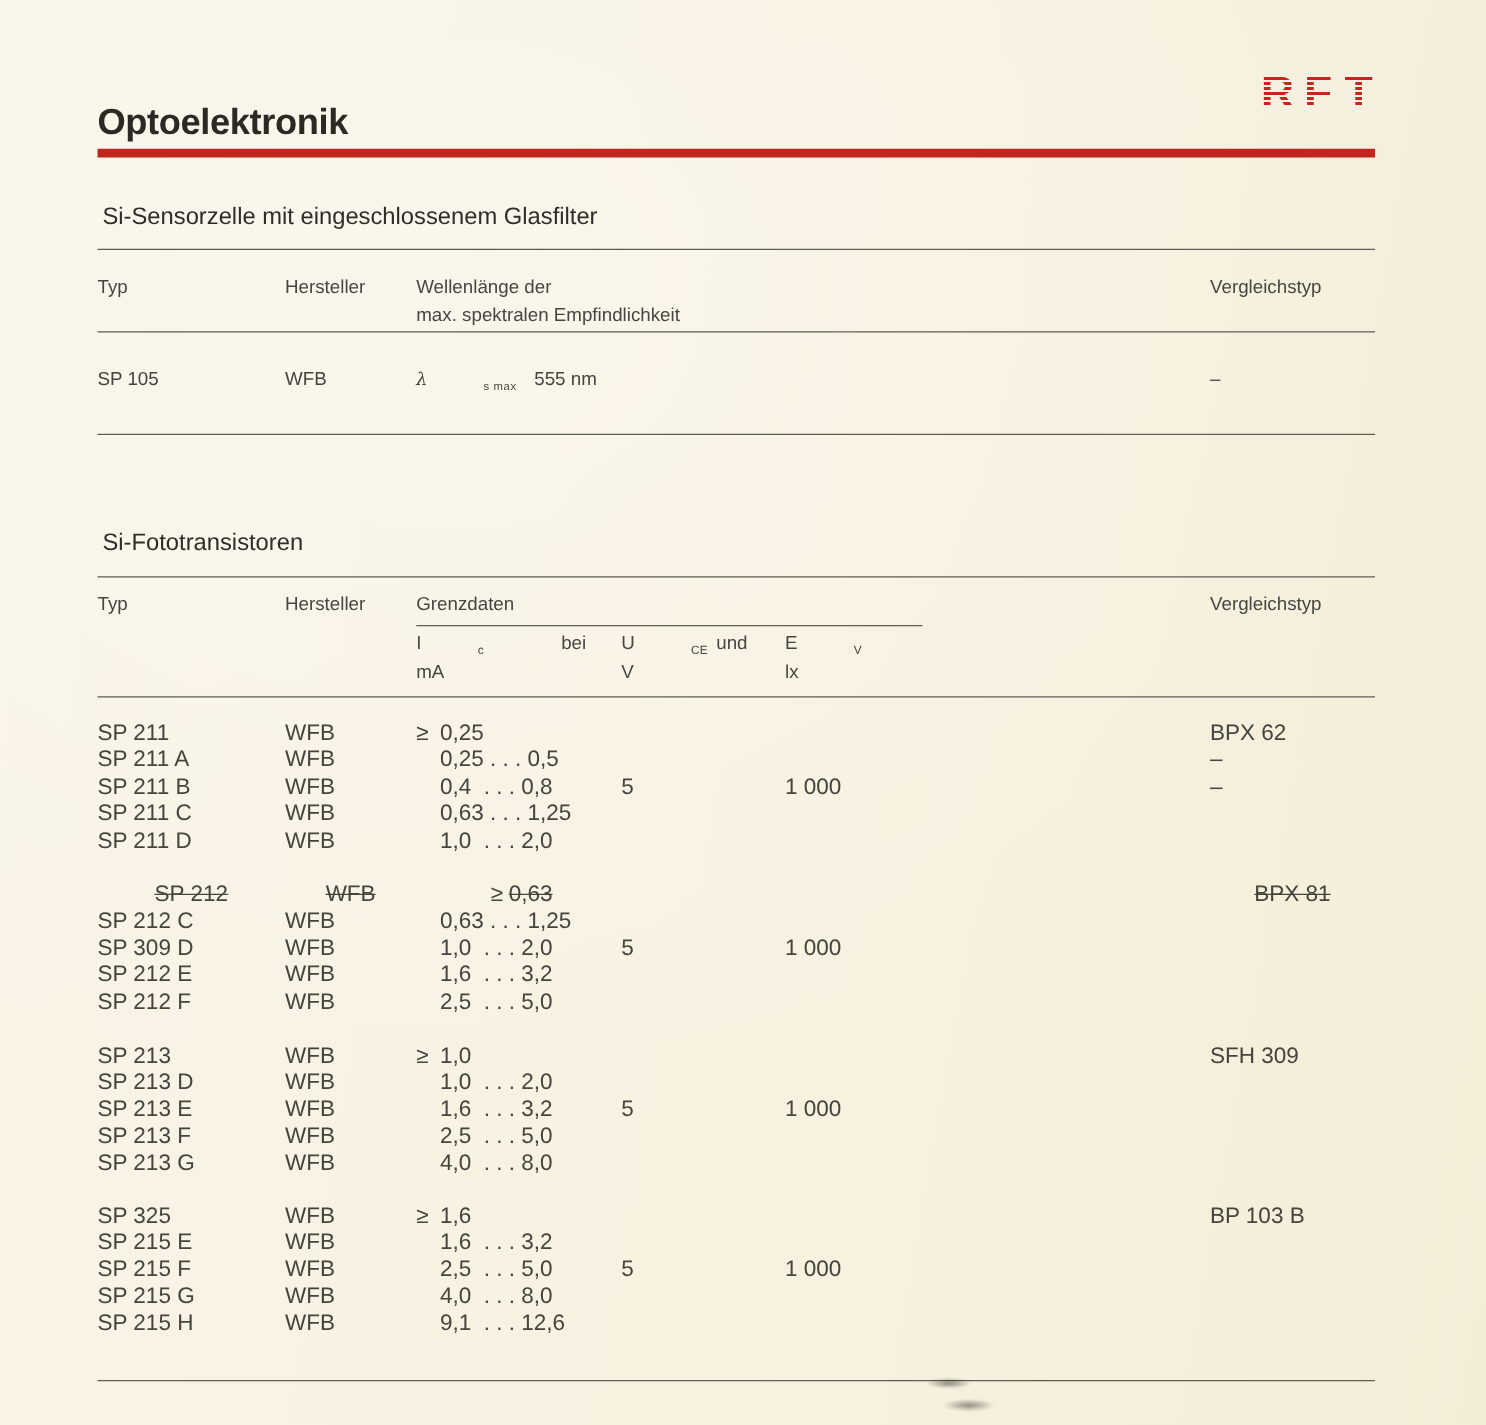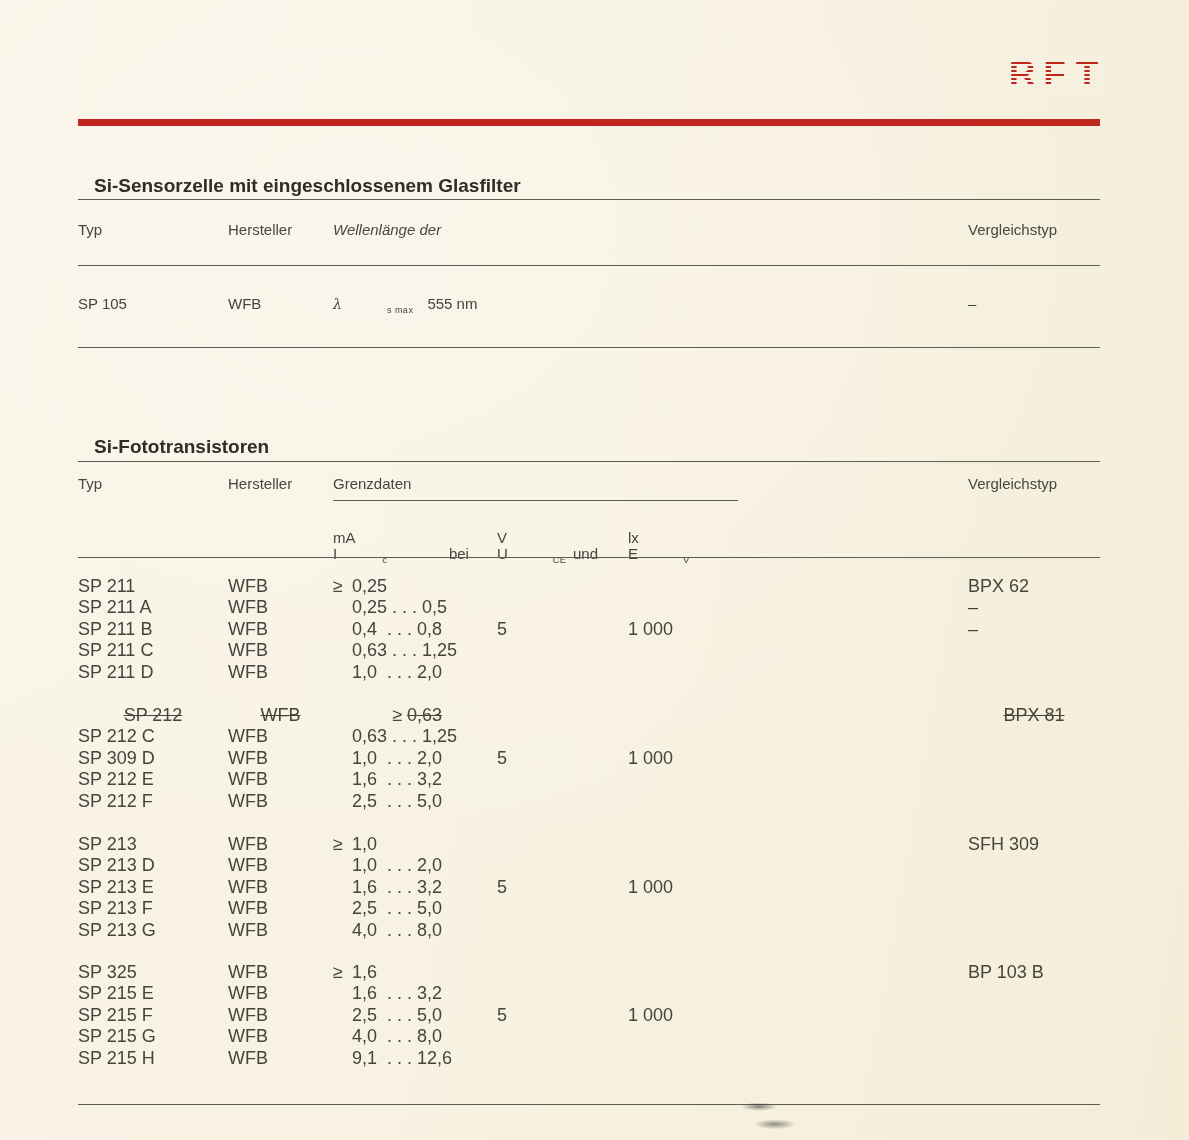--- a/index.html
+++ b/index.html
@@ -13,43 +13,43 @@
     position:absolute;inset:0;
     background:
       radial-gradient(120% 100% at 30% 20%, rgba(255,255,255,0.28), rgba(255,255,255,0) 60%),
       linear-gradient(100deg,#f9f4e7 0%,#f7f1e0 55%,#f3edd8 100%);
   }
   .title{position:absolute;left:78px;top:82px;margin:0;font-size:29px;font-weight:bold;color:#2a2923;letter-spacing:-0.3px;}
   .red-rule{position:absolute;left:78px;top:119px;width:1022px;height:7px;background:#c0261d;}
   .logo{position:absolute;left:1007px;top:55px;width:95px;height:38px;display:flex;justify-content:space-between;align-items:center;}
   .ll{font-size:37px;line-height:38px;font-weight:bold;color:#c3261c;width:30px;text-align:center;transform:scaleY(0.95);}
   .stripes{position:absolute;inset:-1px;background:repeating-linear-gradient(to bottom, rgba(0,0,0,0) 0 2.4px, #f7f1e1 2.4px 4px);}
-  .s-head{position:absolute;left:78px;margin:16px;font-size:19px;font-weight:bold;color:#2e2d27;}
+  .s-head{position:absolute;left:78px;margin:4px;font-size:19px;font-weight:normal;color:#2e2d27;}
   #s1h{top:159px;}
   #s2h{top:420px;}
   .hr{position:absolute;left:78px;width:1022px;height:1px;background:#5e5d55;}
   #hr1{top:199px;}
   #hr2{top:265px;}
   #hr3{top:347px;}
   #hr4{top:461px;}
   #hr5{top:557px;}
   #hr6{top:1104px;}
   .tbl{position:absolute;left:78px;width:1022px;font-size:15px;color:#45443d;}
   .grid1{display:grid;grid-template-columns:150px 105px 635px 132px;}
   .grid2{display:grid;grid-template-columns:150px 105px 164px 76px 55px 110px 230px 132px;}
   #t1h{top:218px;line-height:23px;color:#474640;}
   #t1r{top:295px;line-height:18px;}
-  .blk{display:block;font-style:italic;}
+  .blk{display:block;}
   .lam{font-family:"DejaVu Serif",serif;font-style:italic;font-size:14px;}
   sub{font-size:9.5px;padding-left:45px;}
   .lamsub{font-size:9px;letter-spacing:0.5px;}
   .lamval{margin-left:14px;}
   #t2h1{top:476px;line-height:16px;align-items:start;color:#474640;}
   .gd{grid-column:3/7;border-bottom:1px solid #5e5d55;padding-bottom:8px;}
-  #t2s1{top:507px;line-height:16px;color:#474640;margin-top:39px;}
+  #t2s1{top:507px;line-height:16px;color:#474640;}
   #t2s2{top:530px;line-height:16px;color:#474640;}
   .bei{margin-left:62px;}
   .cc1{grid-column:1}.cc2{grid-column:2}.cc3{grid-column:3}.cc4{grid-column:4}
   .cc5{grid-column:5}.cc6{grid-column:6}.cc8{grid-column:8}
   .tgroup{position:absolute;left:78px;width:1022px;font-size:18px;color:#45443d;}
   #g1{top:576px}#g2{top:705px}#g3{top:834px}#g4{top:962px}
   .t2row{display:grid;grid-template-columns:150px 105px 164px 76px 55px 110px 230px 132px;height:21.4px;line-height:21.4px;}
   .ge{display:inline-block;width:19px;}
   .icv{white-space:pre;}
   .strike > span{text-decoration:line-through;text-decoration-thickness:1px;text-align:center;}
@@ -59,38 +59,40 @@
       radial-gradient(ellipse 26px 6px at 35% 30%, rgba(45,42,38,0.55), rgba(45,42,38,0) 70%),
       radial-gradient(ellipse 30px 7px at 55% 72%, rgba(45,42,38,0.5), rgba(45,42,38,0) 70%);
     filter:blur(0.7px);
   }
 </style>
 </head>
 <body>
 
 <div class="page">
 
+  <h1 class="title">Optoelektronik</h1>
 
   <div class="logo">
     <span class="ll">R</span>
     <span class="ll">F</span>
     <span class="ll">T</span>
     <span class="stripes"></span>
   </div>
 
   <div class="red-rule"></div>
 
   <h2 class="s-head" id="s1h">Si-Sensorzelle mit eingeschlossenem Glasfilter</h2>
   <div class="hr" id="hr1"></div>
 
   <div class="tbl grid1" id="t1h">
     <span>Typ</span>
     <span>Hersteller</span>
     <span>
       <span class="blk">Wellenlänge der</span>
+      <span class="blk">max. spektralen Empfindlichkeit</span>
     </span>
     <span>Vergleichstyp</span>
   </div>
 
   <div class="hr" id="hr2"></div>
 
   <div class="tbl grid1" id="t1r">
     <span>SP 105</span>
     <span>WFB</span>
     <span><span class="lam">λ</span><sub class="lamsub">s max</sub><span class="lamval">555 nm</span></span>

